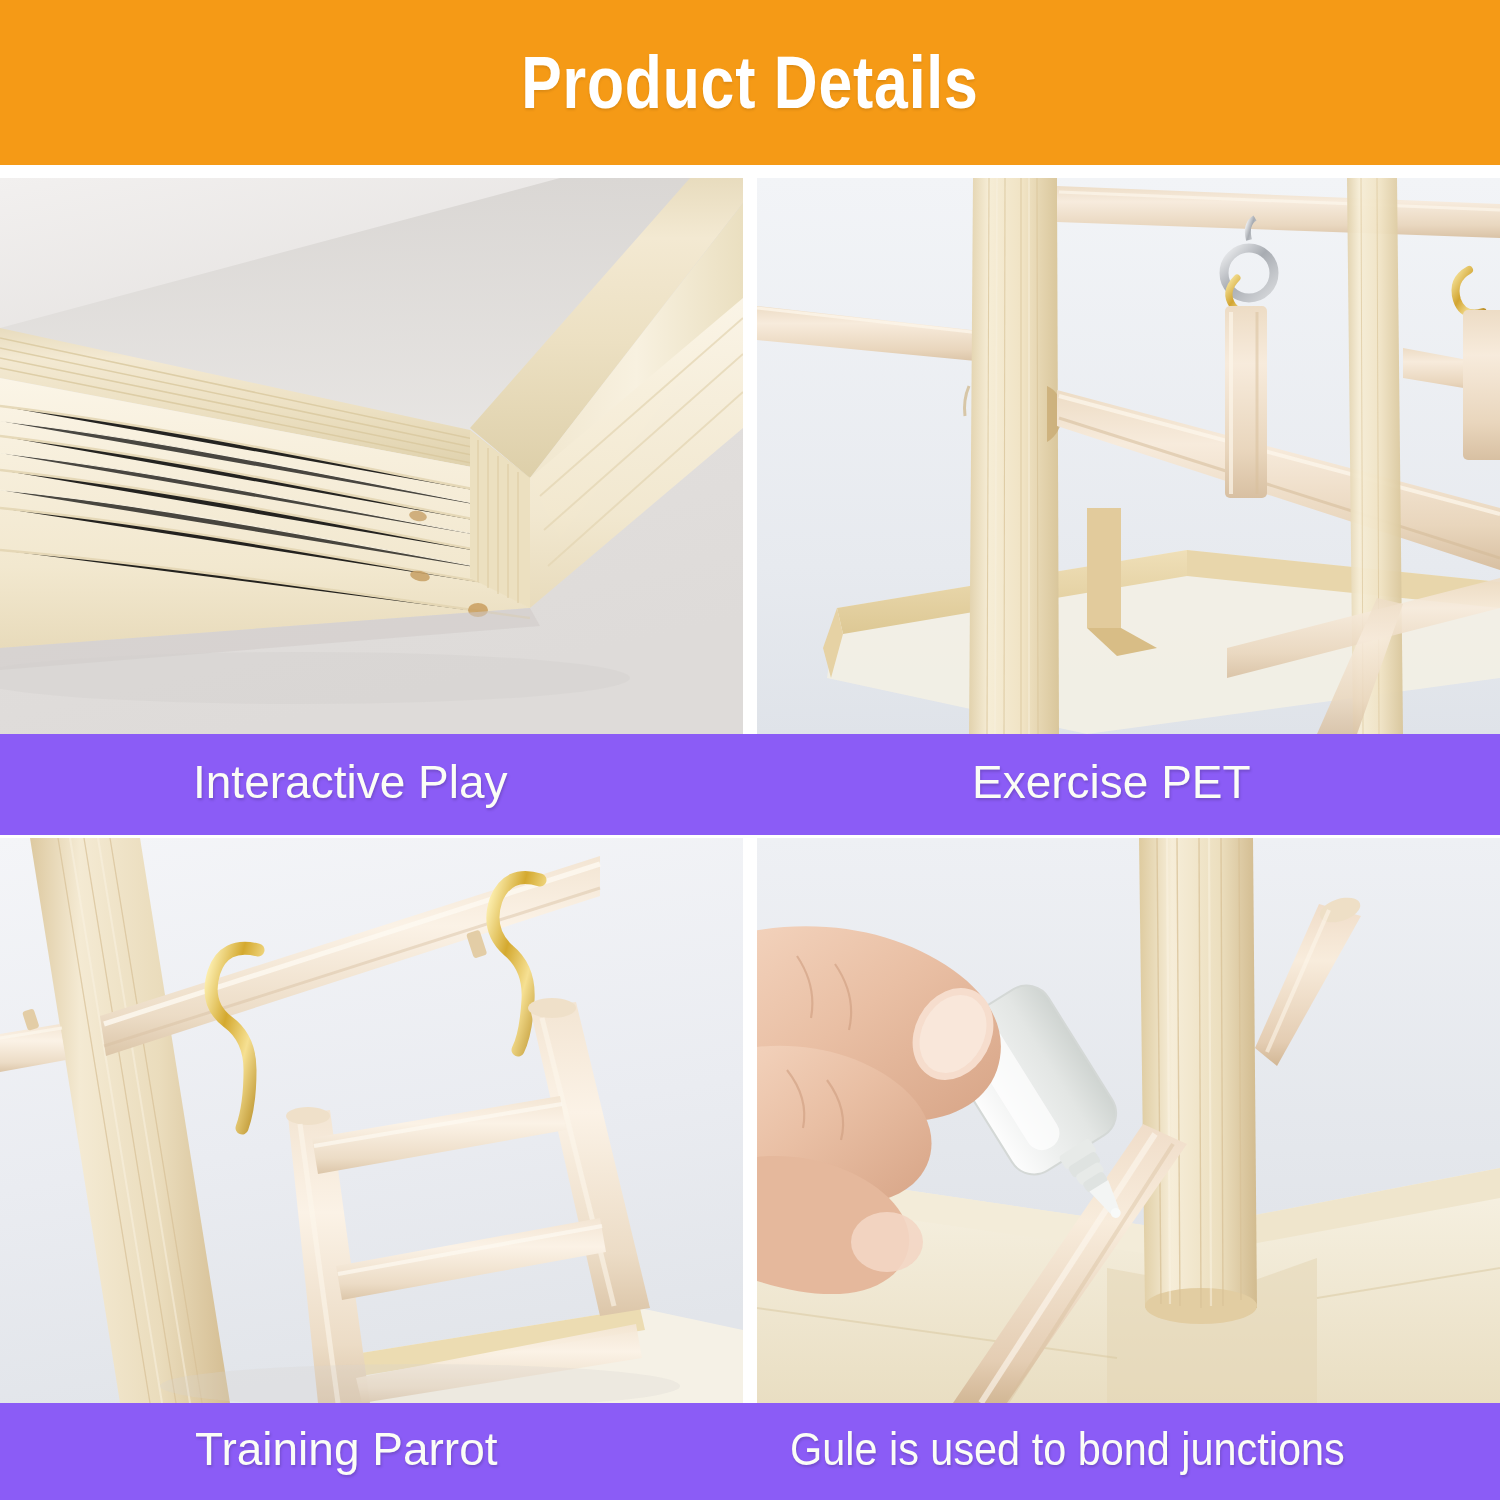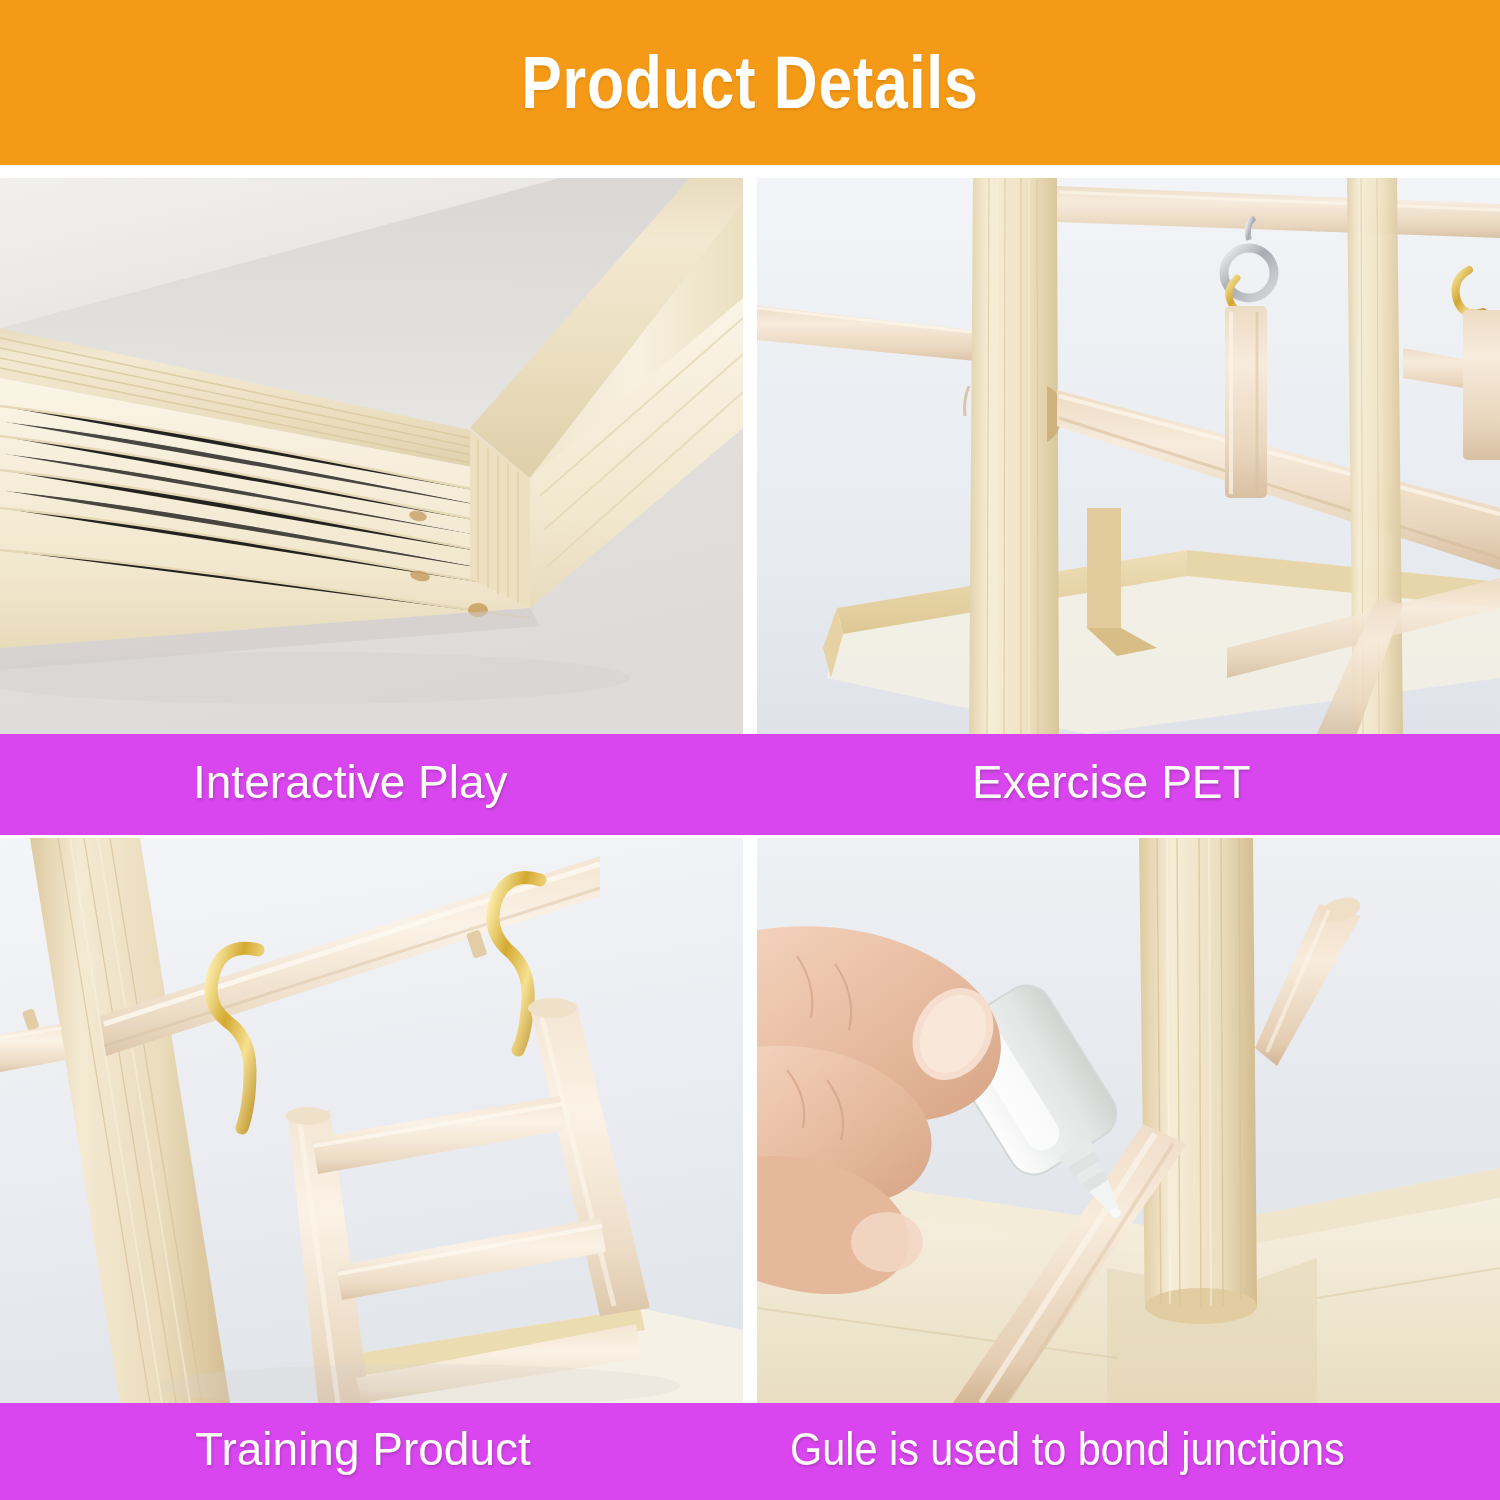--- a/index.html
+++ b/index.html
@@ -35,21 +35,21 @@
   .photo svg { display:block; width:100%; height:100%; }
 
   .p-tl { left:0;    top:178px;  width:743px; height:556px; }
   .p-tr { left:757px;top:178px;  width:743px; height:556px; }
   .p-bl { left:0;    top:838px;  width:743px; height:565px; }
   .p-br { left:757px;top:838px;  width:743px; height:565px; }
 
   
   .capbar {
     position:absolute; left:0; width:1500px;
-    background:#d946ef;
+    background:#8b5cf6;
     display:flex; align-items:center;
   }
   .capbar-1 { top:734px;  height:101px; }
   .capbar-2 { top:1403px; height:97px; }
 
   .caption {
     position:absolute;
     color:#fbfdf6;
     font-family:"Liberation Sans", sans-serif;
     font-size:46px;
@@ -438,17 +438,17 @@
       <ellipse cx="130" cy="404" rx="36" ry="30" fill="#f3d6c4" opacity="0.9"></ellipse>
     </svg>
   </div>
 
   <div class="capbar capbar-1">
     <div class="caption cap-tl">Interactive Play</div>
     <div class="caption cap-tr">Exercise PET</div>
   </div>
 
   <div class="capbar capbar-2">
-    <div class="caption cap-bl">Training Product</div>
+    <div class="caption cap-bl">Training Parrot</div>
     <div class="caption cap-br">Gule is used to bond junctions</div>
   </div>
 
 </div>
 
 </body></html>

